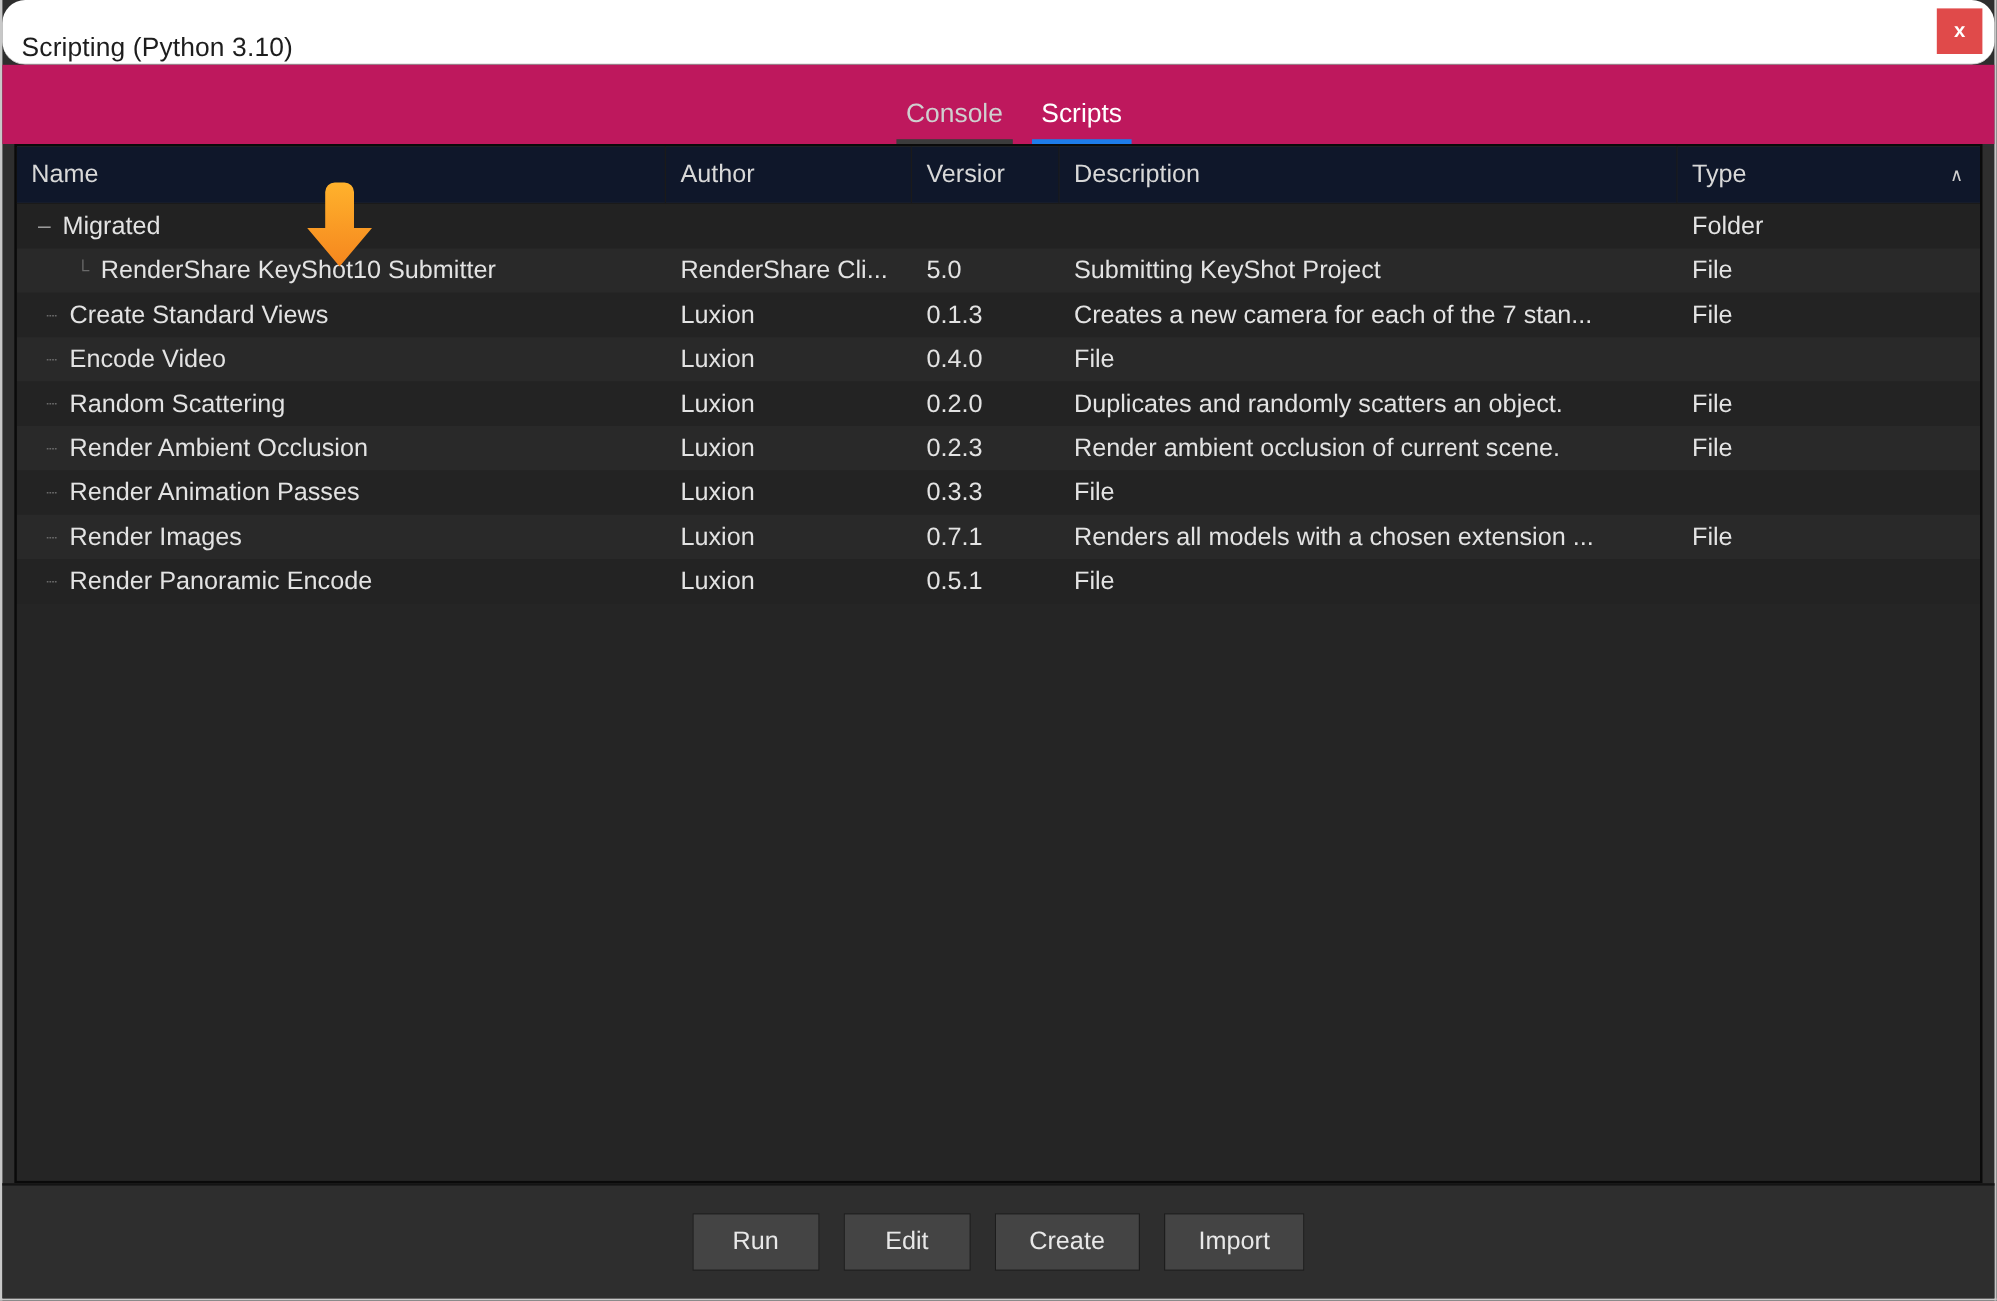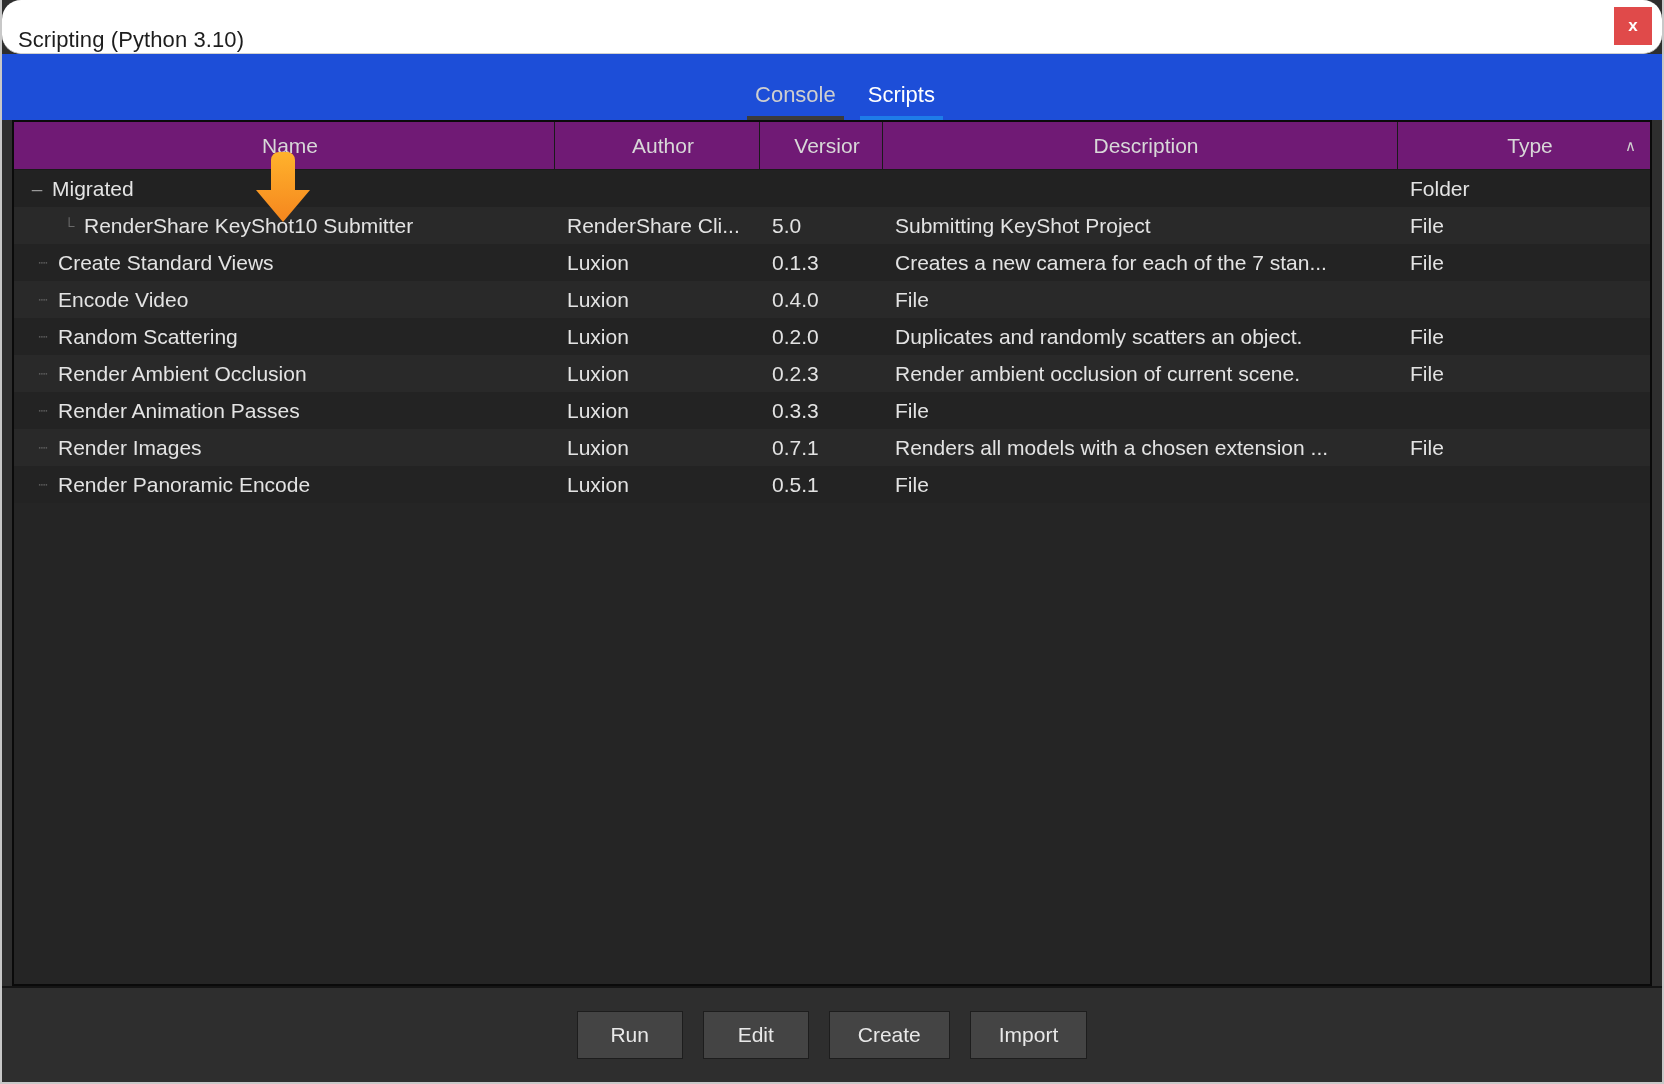--- a/index.html
+++ b/index.html
@@ -48,21 +48,21 @@
     font-weight: bold;
     line-height: 38px;
     text-align: center;
     cursor: pointer;
   }
 
   
   .tabstrip {
     flex: 0 0 auto;
     height: 66px;
-    background: #1d4ed8;
+    background: #be185d;
     display: flex;
     align-items: flex-end;
     justify-content: center;
     position: relative;
     padding-left: 26px;
   }
   .tabs {
     display: flex;
     align-items: flex-end;
     gap: 0px;
@@ -106,22 +106,21 @@
   }
   .th {
     display: flex; align-items: center;
     color: #d8d8d8;
     font-size: 21px;
     padding-left: 12px;
     border-right: 1px solid #1a1a1a;
     overflow: hidden; white-space: nowrap;
     position: relative;
     cursor: pointer;
-    background: #701a75;
-    justify-content: center;
+    background: #0f172a;
   }
   .th:last-child { border-right: none; }
   .th .sort-chev {
     position: absolute;
     right: 14px;
     color: #cfcfcf;
     font-size: 15px;
   }
 
   .col-name  { width: 541px; }

